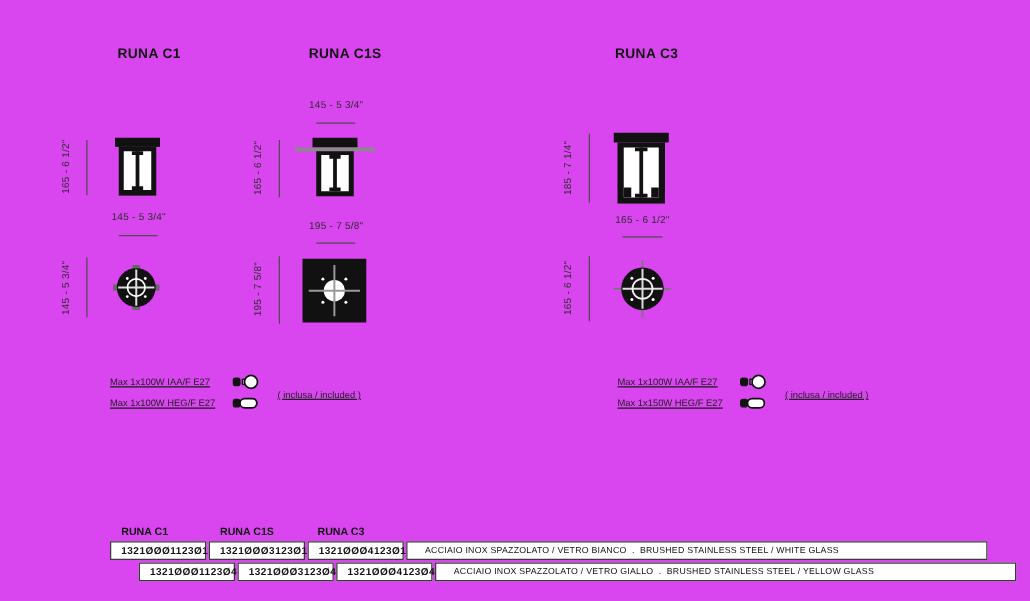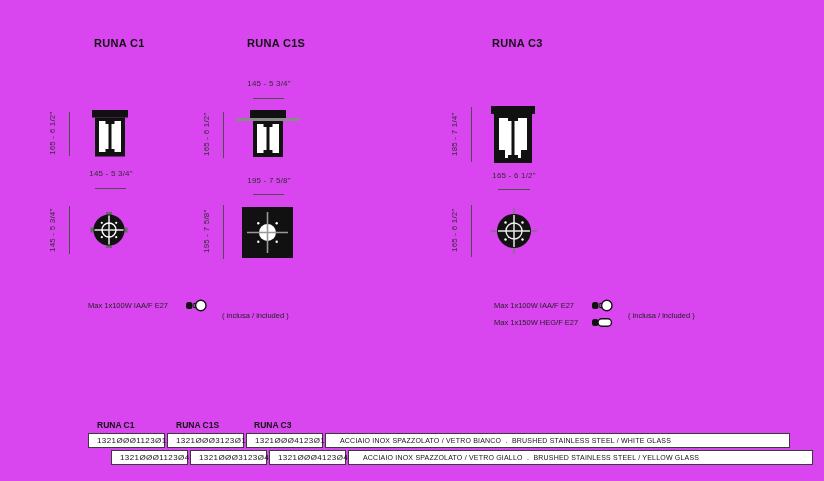--- a/index.html
+++ b/index.html
@@ -9,34 +9,34 @@
   }
   .abs{position:absolute;}
   .title{font-size:11px;font-weight:700;letter-spacing:.3px;color:#111;}
   .hdim{font-size:8px;color:#2e2e2e;text-align:center;letter-spacing:.2px;white-space:nowrap;}
   .vlabel{
     font-size:8px;color:#2e2e2e;letter-spacing:.2px;white-space:nowrap;
     writing-mode:vertical-rl;transform:rotate(180deg);text-align:center;
   }
   .vline{width:1px;background:#4d4d4d;}
   .hline{height:1px;background:#4d4d4d;}
-  .lamprow{display:flex;align-items:center;height:13px;}
+  .lamprow{display:flex;align-items:center;height:13px;text-decoration:underline;}
   .lamplabel{font-size:7.5px;color:#1f1f1f;white-space:nowrap;}
   .lampnote{font-size:7.5px;color:#1f1f1f;white-space:nowrap;margin-top:20px;}
   .tbl-header{display:flex;font-size:8.5px;font-weight:700;color:#111;}
   .tbl-header .hc1{width:79px;padding-left:9px;box-sizing:border-box;}
   .tbl-header .hc2{width:78px;padding-left:9px;box-sizing:border-box;}
   .tbl-header .hc3{width:78px;padding-left:9px;box-sizing:border-box;}
   .tbl-row{display:flex;height:15px;}
   .cell{
     box-sizing:border-box;border:1px solid #3a3a3a;height:15px;
     display:flex;align-items:center;background:#fff;
   }
   .code-cell{width:77px;margin-right:2px;padding-left:8px;
-    font-size:8px;letter-spacing:.4px;font-weight:400;color:#111;}
+    font-size:8px;letter-spacing:.4px;font-weight:700;color:#111;}
   .desc-cell{flex:1;padding-left:14px;font-size:7px;letter-spacing:.2px;
     color:#111;white-space:pre;}
   svg{display:block;}
 </style>
 </head>
 <body>
 
 <div id="sheet">
 
   <div class="abs title" style="left:94px;top:37px;">RUNA C1</div>
@@ -150,20 +150,29 @@
       <span class="lamplabel" style="width:96px;">Max 1x100W IAA/F E27</span>
       <span style="margin-left:2px;">
         <svg width="24" height="13" viewBox="0 0 24 13">
           <rect x="0" y="3" width="6.5" height="7" rx="2.5" fill="#111"></rect>
           <rect x="8" y="4.5" width="3.2" height="4" fill="#fff" stroke="#111" stroke-width="1.2"></rect>
           <circle cx="14.8" cy="6.5" r="5.2" fill="#fff" stroke="#111" stroke-width="1.4"></circle>
         </svg>
       </span>
       <span class="lampnote" style="margin-left:12px;">( inclusa / included )</span>
     </div>
+    <div class="lamprow" style="margin-top:4px;">
+      <span class="lamplabel" style="width:96px;">Max 1x100W HEG/F E27</span>
+      <span style="margin-left:2px;">
+        <svg width="21" height="13" viewBox="0 0 21 13">
+          <rect x="0" y="3" width="6.5" height="7" rx="2.5" fill="#111"></rect>
+          <rect x="6" y="2.8" width="13.5" height="7.4" rx="3.7" fill="#fff" stroke="#111" stroke-width="1.4"></rect>
+        </svg>
+      </span>
+    </div>
   </div>
 
   <div class="abs" style="left:494px;top:299px;width:300px;">
     <div class="lamprow">
       <span class="lamplabel" style="width:96px;">Max 1x100W IAA/F E27</span>
       <span style="margin-left:2px;">
         <svg width="24" height="13" viewBox="0 0 24 13">
           <rect x="0" y="3" width="6.5" height="7" rx="2.5" fill="#111"></rect>
           <rect x="8" y="4.5" width="3.2" height="4" fill="#fff" stroke="#111" stroke-width="1.2"></rect>
           <circle cx="14.8" cy="6.5" r="5.2" fill="#fff" stroke="#111" stroke-width="1.4"></circle>

